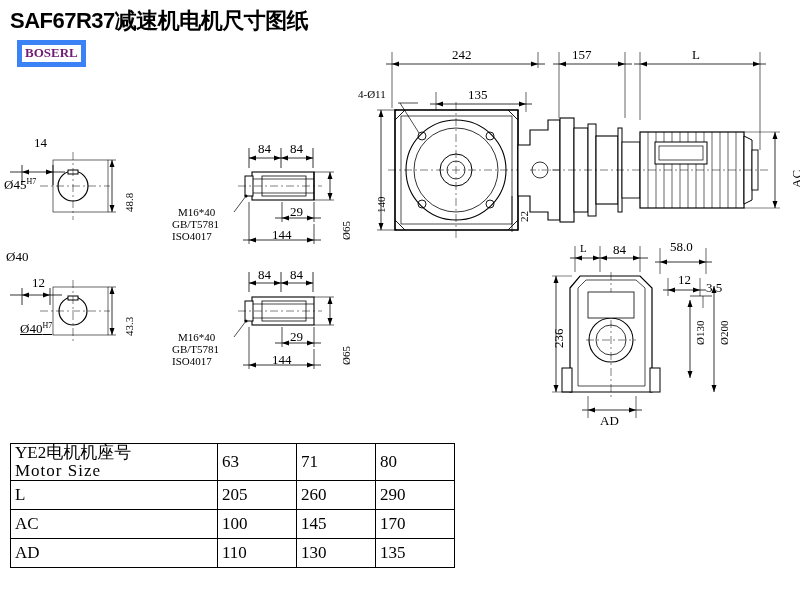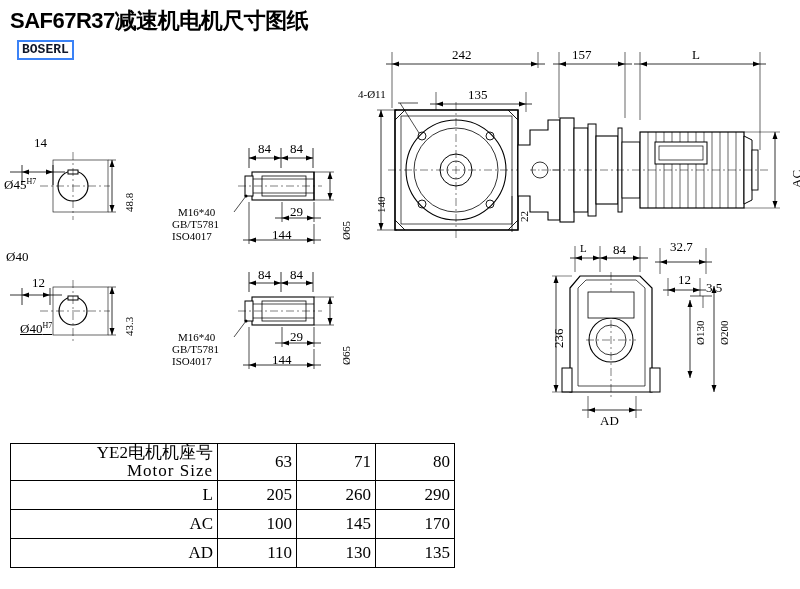--- a/index.html
+++ b/index.html
@@ -15,23 +15,23 @@
   .title{
     position:absolute;left:10px;top:6px;
     font-family:"Liberation Sans", sans-serif;
     font-weight:bold;
     font-size:22px;
     letter-spacing:-0.5px;
     white-space:nowrap;
   }
   .logo{
     position:absolute;left:17px;top:40px;
-    border:2px solid #3b82f6;
-    color:#0f172a;
-    font-family:Liberation Mono, monospace;
+    border:5px solid #3b82f6;
+    color:#701a75;
+    font-family:Liberation Serif, serif;
     font-weight:bold;
     font-size:13px;
     padding:0px 3px 1px 3px;
     letter-spacing:0px;
   }
   svg{position:absolute;left:0;top:0;}
   .lbl{
     position:absolute;
     font-family:"Liberation Serif", serif;
     font-size:13px;
@@ -44,21 +44,21 @@
     transform-origin:0 0;
   }
   
   .tbl{
     position:absolute;left:10px;top:443px;
     border-collapse:collapse;
     font-family:"Liberation Serif", serif;
   }
   .tbl td{
     border:1px solid #000;
-    text-align:right;
+    text-align:left;
     font-size:17px;
     height:28px;
     padding:0 4px;
   }
   .tbl td.head{width:198px;line-height:1.05;}
   .tbl td.col{width:70px;}
   .head .cn{font-size:17px;display:block;}
   .head .en{font-size:17px;display:block;letter-spacing:1px;}
 </style>
 </head>
@@ -366,21 +366,21 @@
   <div class="lbl" style="left:572px;top:48px;">157</div>
   <div class="lbl" style="left:692px;top:48px;">L</div>
   <div class="lbl small" style="left:358px;top:89px;">4-Ø11</div>
   <div class="lbl" style="left:468px;top:88px;">135</div>
   <div class="lbl small vert" style="left:376px;top:213px;">140</div>
   <div class="lbl small vert" style="left:519px;top:222px;">22</div>
   <div class="lbl vert" style="left:790px;top:188px;">AC</div>
 
   <div class="lbl small" style="left:580px;top:243px;">L</div>
   <div class="lbl" style="left:613px;top:243px;">84</div>
-  <div class="lbl" style="left:670px;top:240px;">32.7</div>
+  <div class="lbl" style="left:670px;top:240px;">58.0</div>
   <div class="lbl" style="left:678px;top:273px;">12</div>
   <div class="lbl" style="left:706px;top:281px;">3.5</div>
   <div class="lbl vert" style="left:552px;top:348px;">236</div>
   <div class="lbl small vert" style="left:695px;top:345px;">Ø130</div>
   <div class="lbl small vert" style="left:719px;top:345px;">Ø200</div>
   <div class="lbl" style="left:600px;top:414px;">AD</div>
 
   <table class="tbl">
     <tbody>
         <tr>

